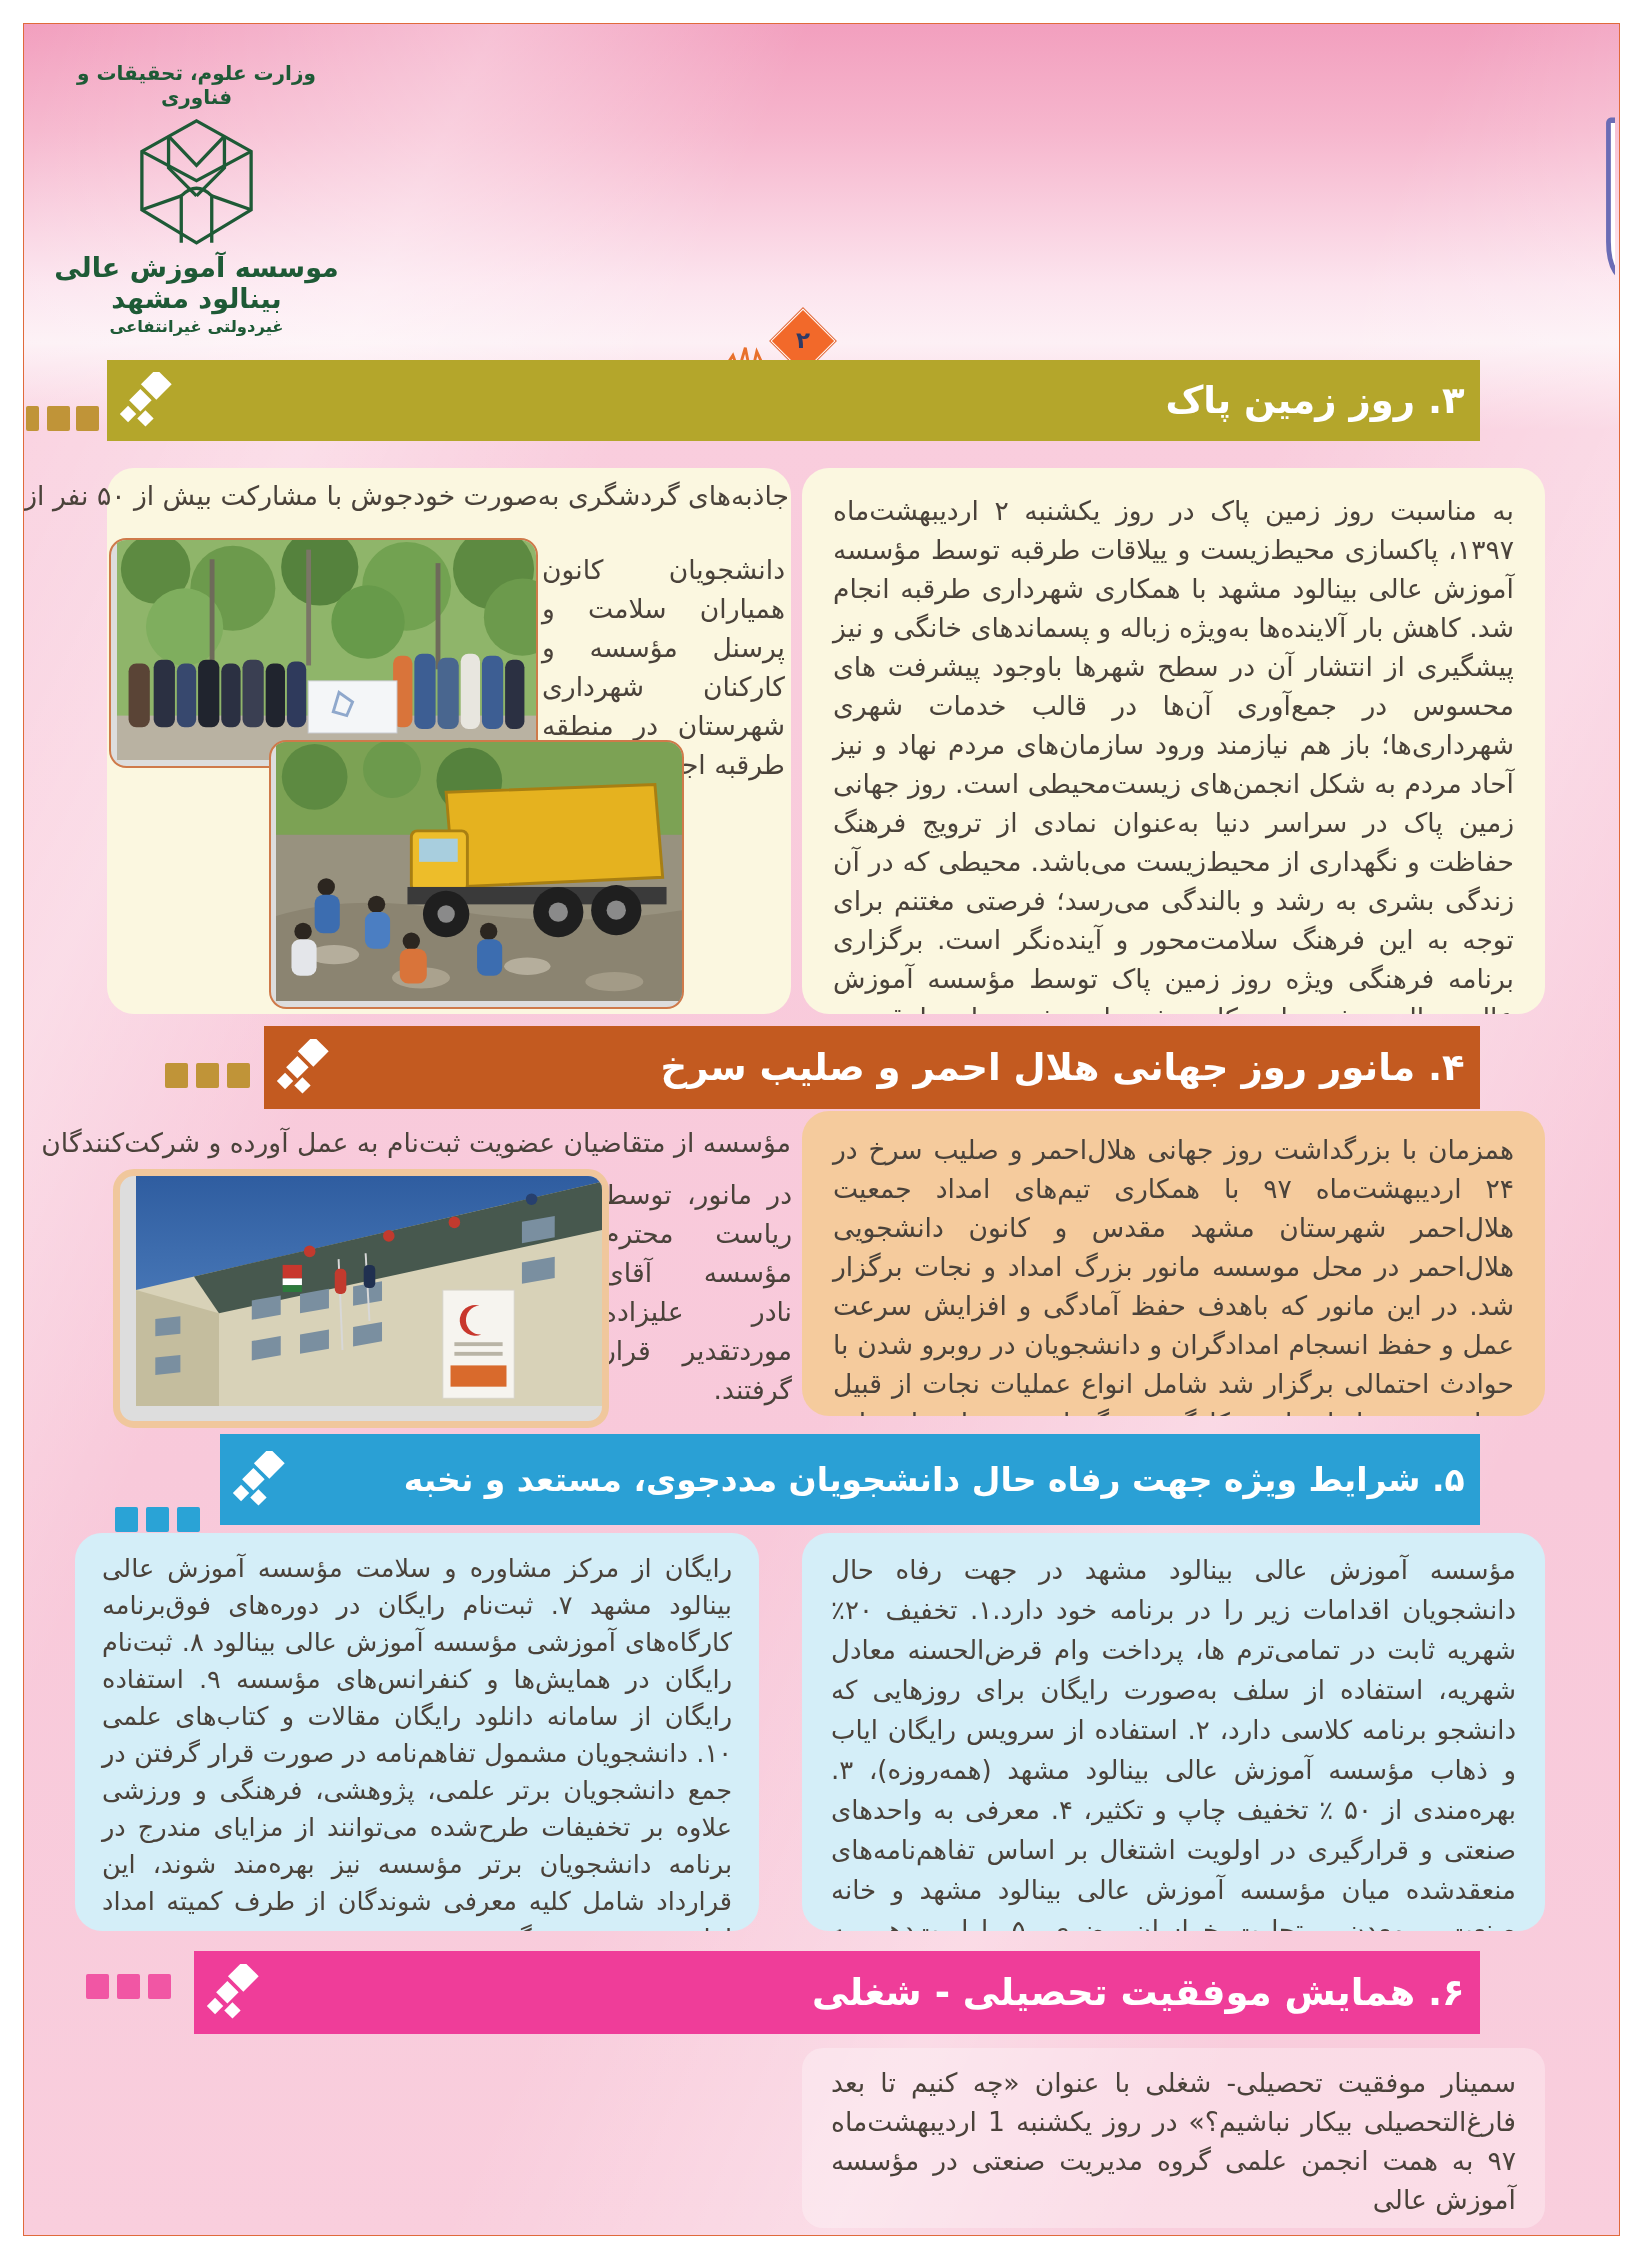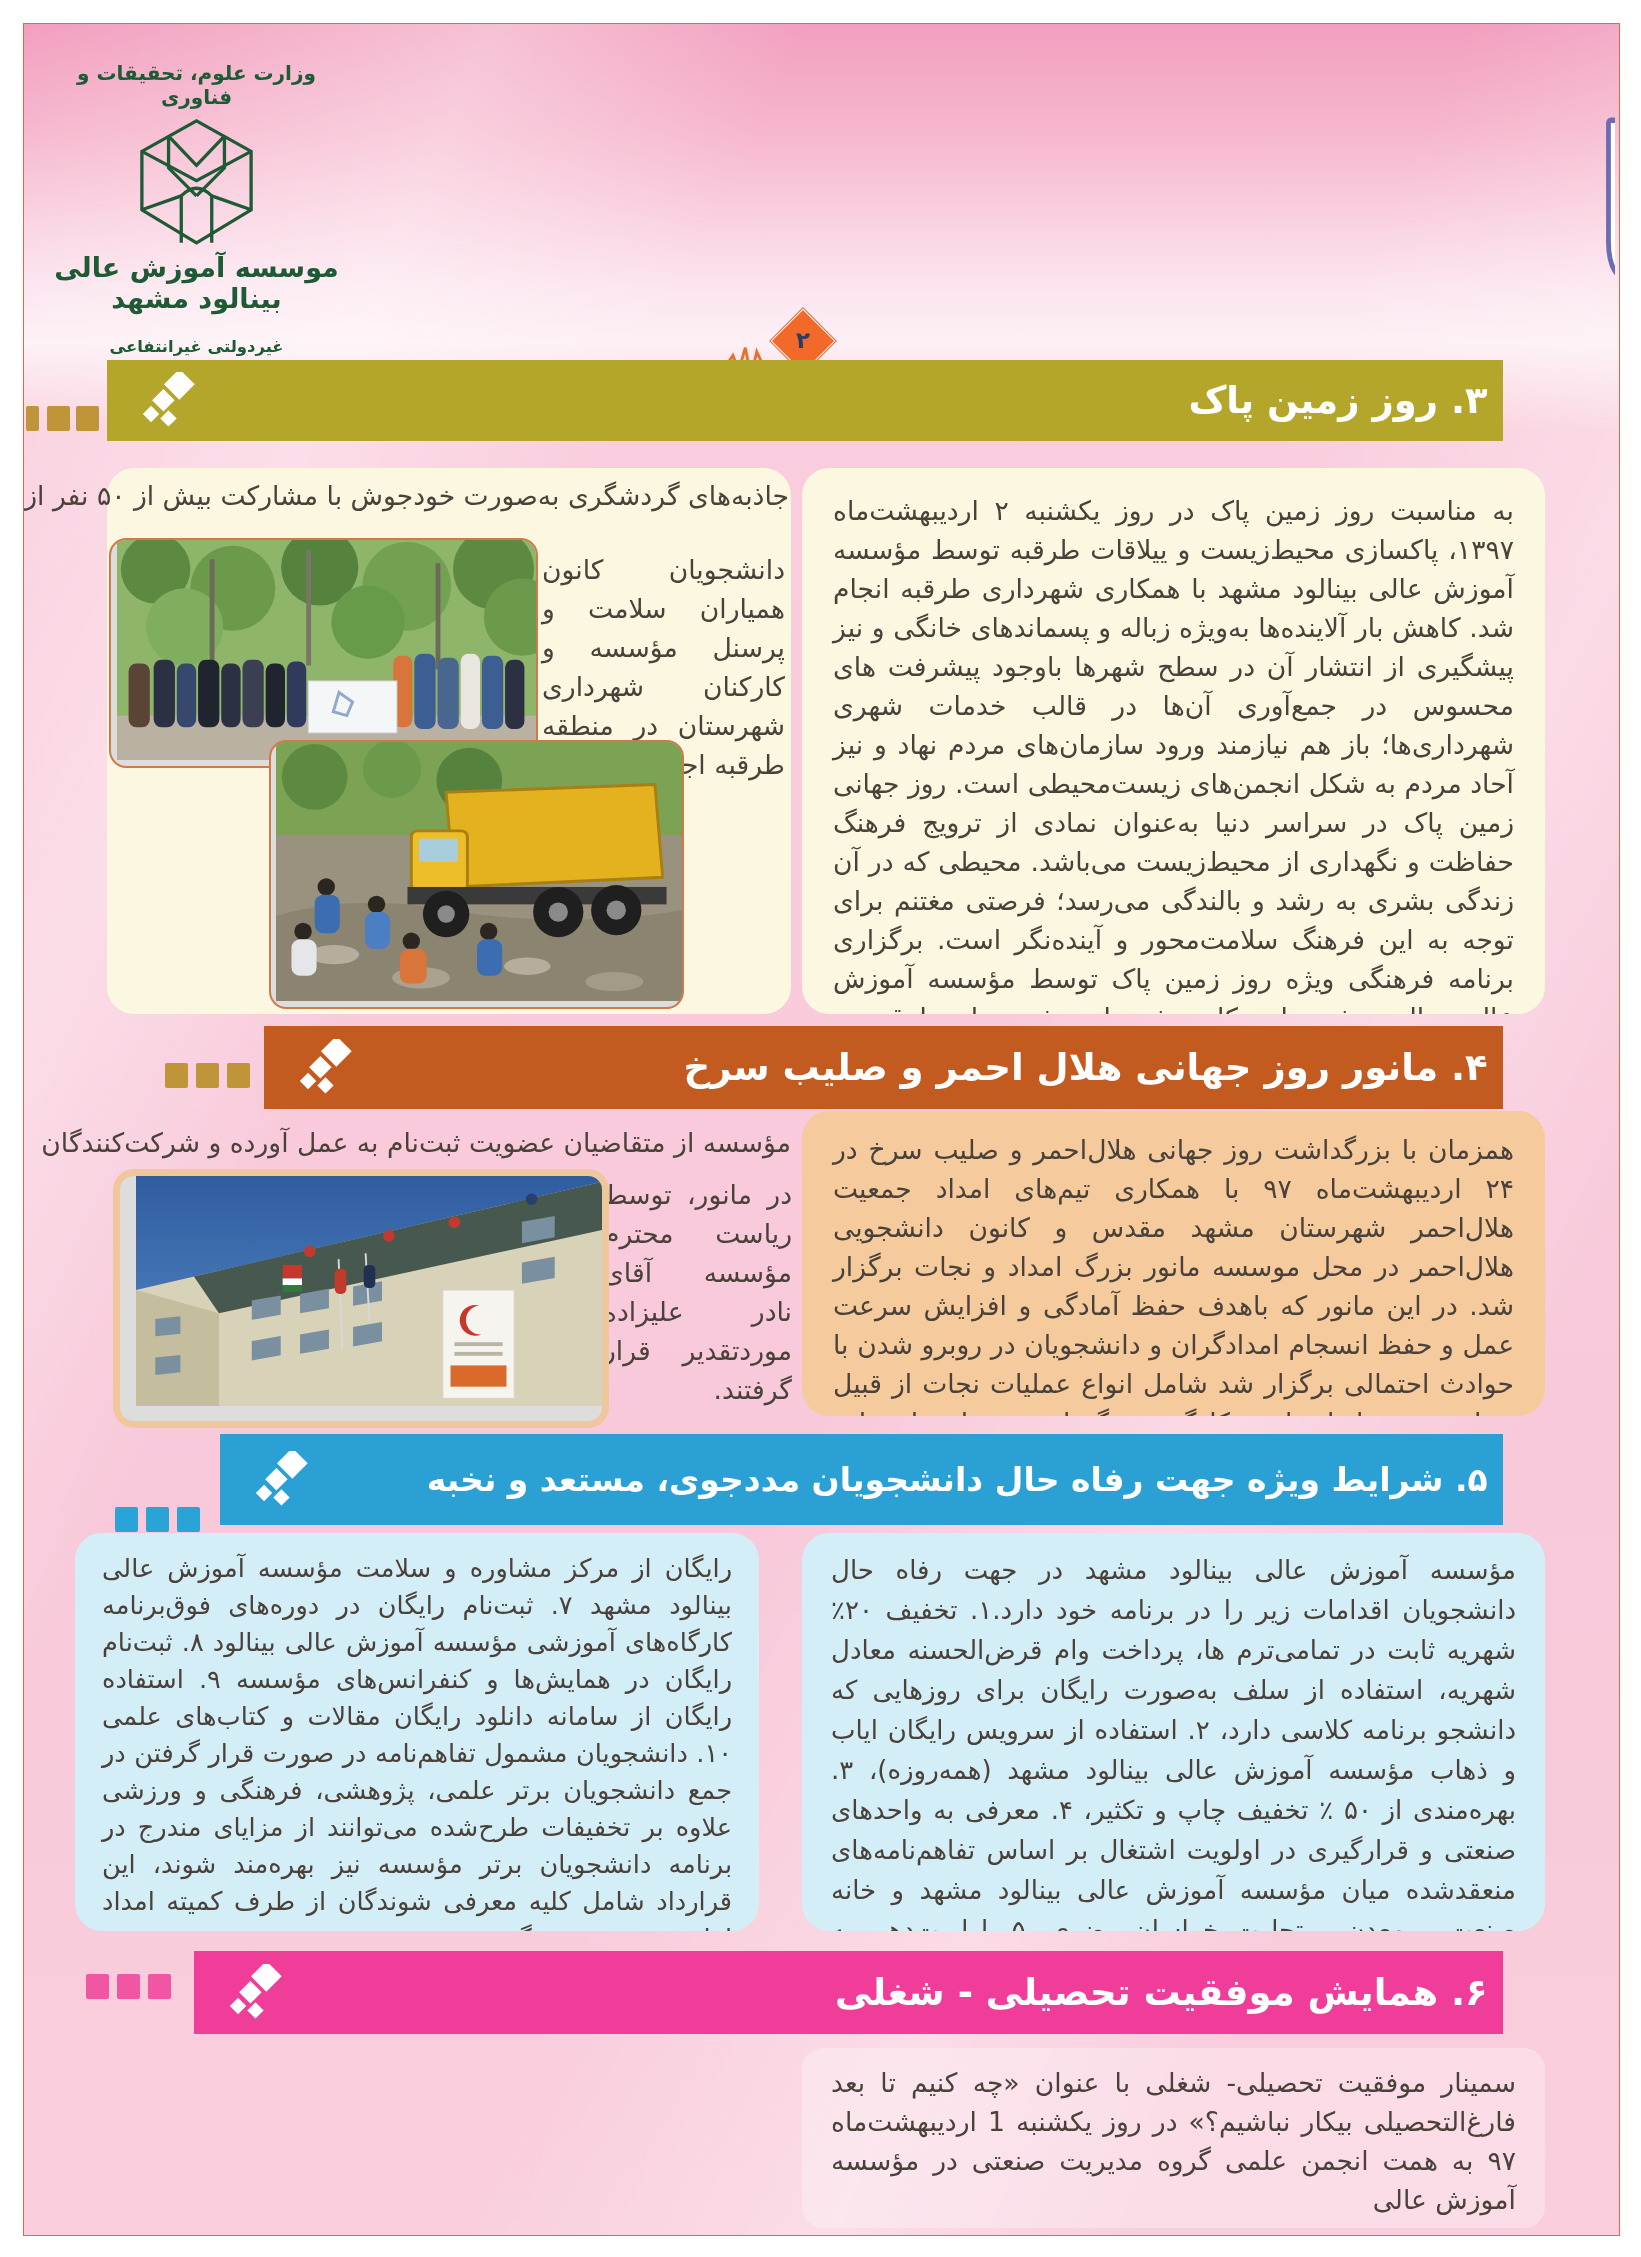--- a/index.html
+++ b/index.html
@@ -14,37 +14,37 @@
       linear-gradient(115deg, rgba(255,255,255,0) 0%, rgba(255,255,255,.35) 18%, rgba(255,255,255,0) 30%, rgba(255,255,255,0) 55%, rgba(255,255,255,.30) 70%, rgba(255,255,255,0) 82%),
       linear-gradient(180deg,#f29fbe 0px,#f6b6cd 106px,#fce4ee 261px,#fdf0f5 319px,#f9cddd 406px,#f8c9da 1448px,#f9cedd 2211px);
     overflow:hidden;
   }
   .abs{position:absolute;}
 
   
   #logo-block{left:25px;top:37px;width:295px;text-align:center;color:#1e5a36;}
   #logo-block .ministry{font-size:20px;font-weight:bold;}
   #logo-block .institute{font-size:27px;font-weight:bold;margin-top:3.9px;}
-  #logo-block .itype{font-size:16.4px;font-weight:bold;margin-top:23px;}
+  #logo-block .itype{font-size:16.4px;font-weight:bold;margin-top:3px;}
   #emblem{margin:7.7px auto 0 auto;display:block;}
 
   #masthead-svg{right:3.9px;top:1.9px;}
 
   #ekg{left:676px;top:319px;}
   #pageno{
     left:756px;top:294px;width:44px;height:44px;background:#f2692a;
     transform:rotate(45deg);border:1.9px solid #fff;box-shadow:0 0 0 1px #e06a3c;
   }
   #pageno span{
     display:block;width:44px;height:44px;transform:rotate(-45deg);
     color:#2e3a66;font-weight:bold;font-size:23px;line-height:42px;text-align:center;
   }
 
   
-  .bar{color:#fff;font-weight:bold;display:flex;align-items:center;flex-direction:row;padding-left:23px;}
+  .bar{color:#fff;font-weight:bold;display:flex;align-items:center;flex-direction:row;}
   .bar .title{flex:1;text-align:right;padding-right:15.4px;}
   .bar svg{margin-left:7.7px;margin-right:25px;flex:0 0 auto;}
   #bar3{left:83px;top:336px;width:1373px;height:81px;background:#b4a62b;font-size:37px;}
   #bar4{left:240px;top:1002px;width:1216px;height:83px;background:#c35a20;font-size:37px;}
   #bar5{left:196px;top:1410px;width:1260px;height:91px;background:#2aa0d5;font-size:33px;}
   #bar6{left:170px;top:1927px;width:1286px;height:83px;background:#ef3d99;font-size:37px;}
 
   .sq{position:absolute;width:23px;height:25px;border-radius:1.9px;}
   .sq.gold{background:#c09438;}
   .sq.cyan{background:#2aa3d6;}

